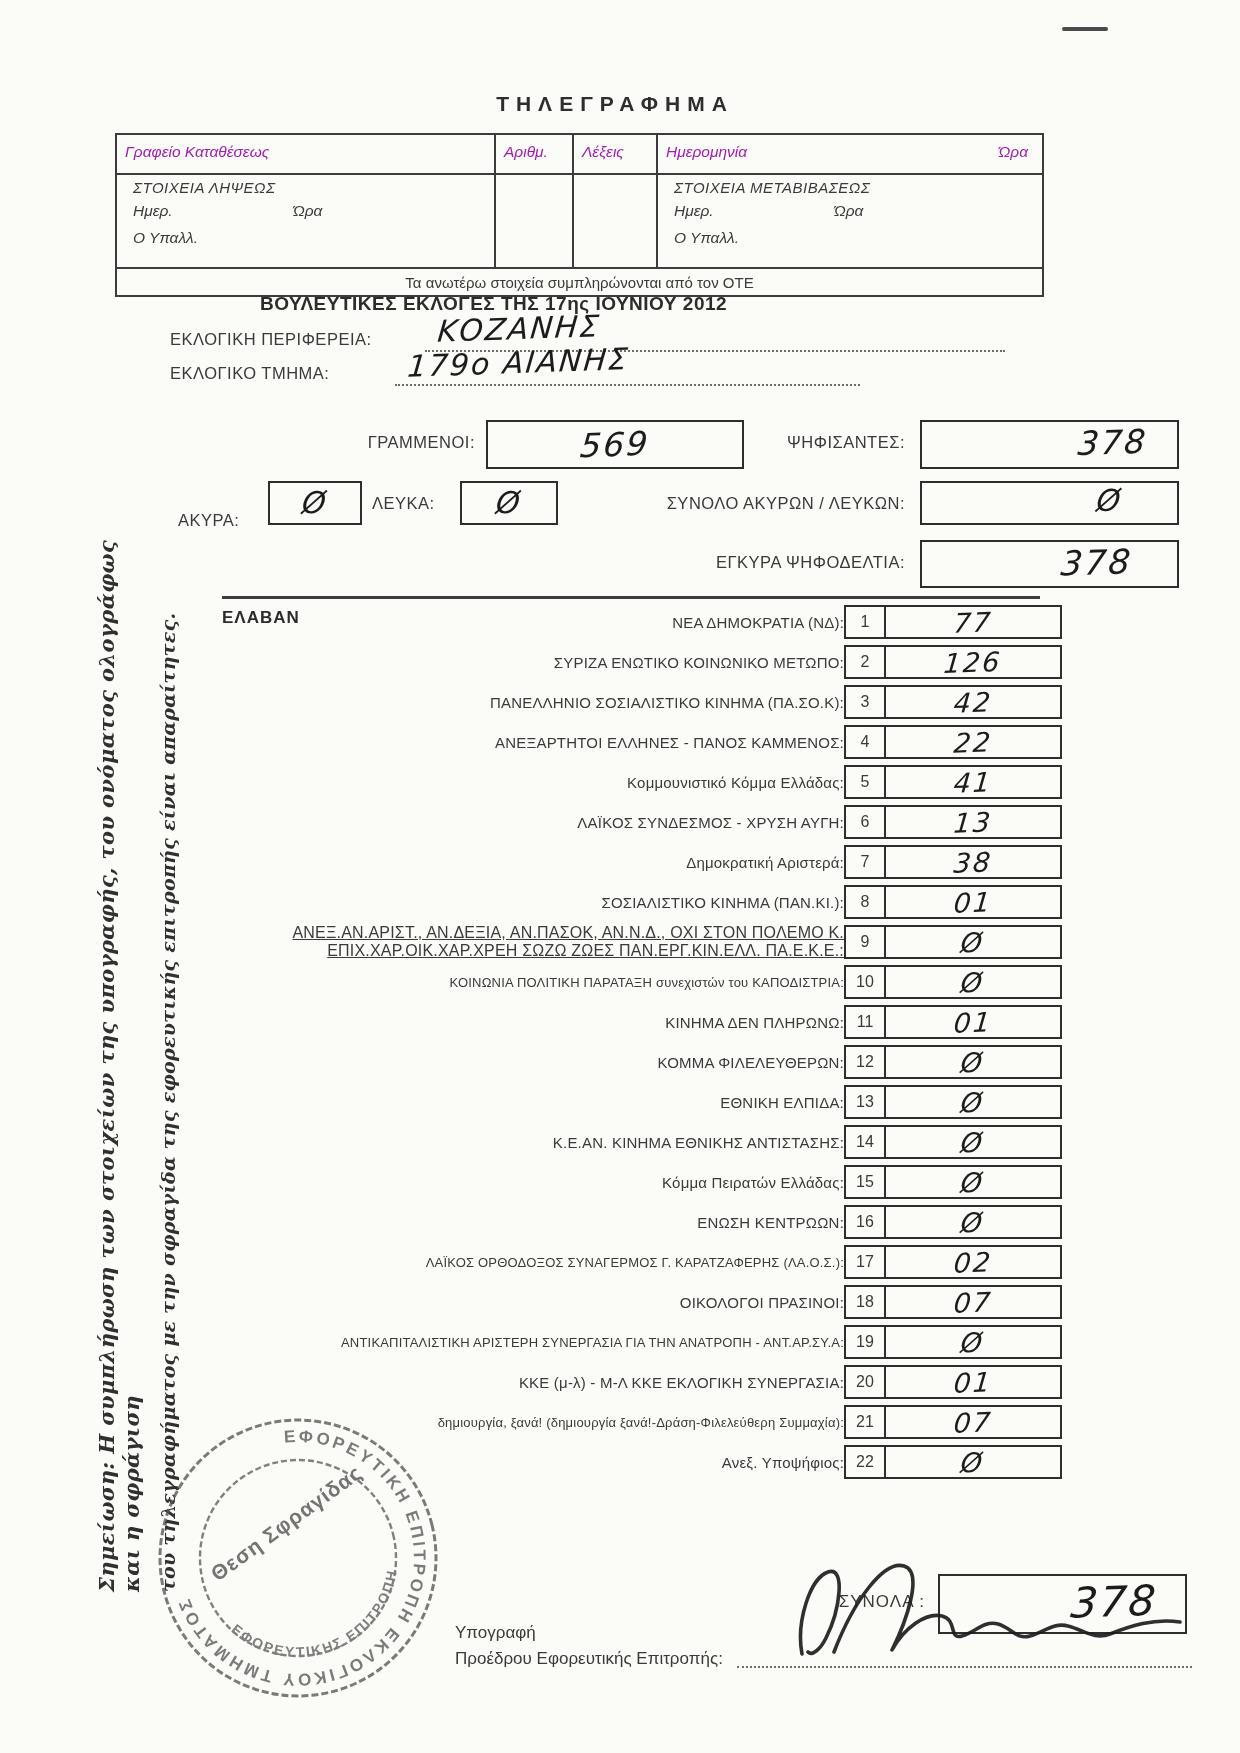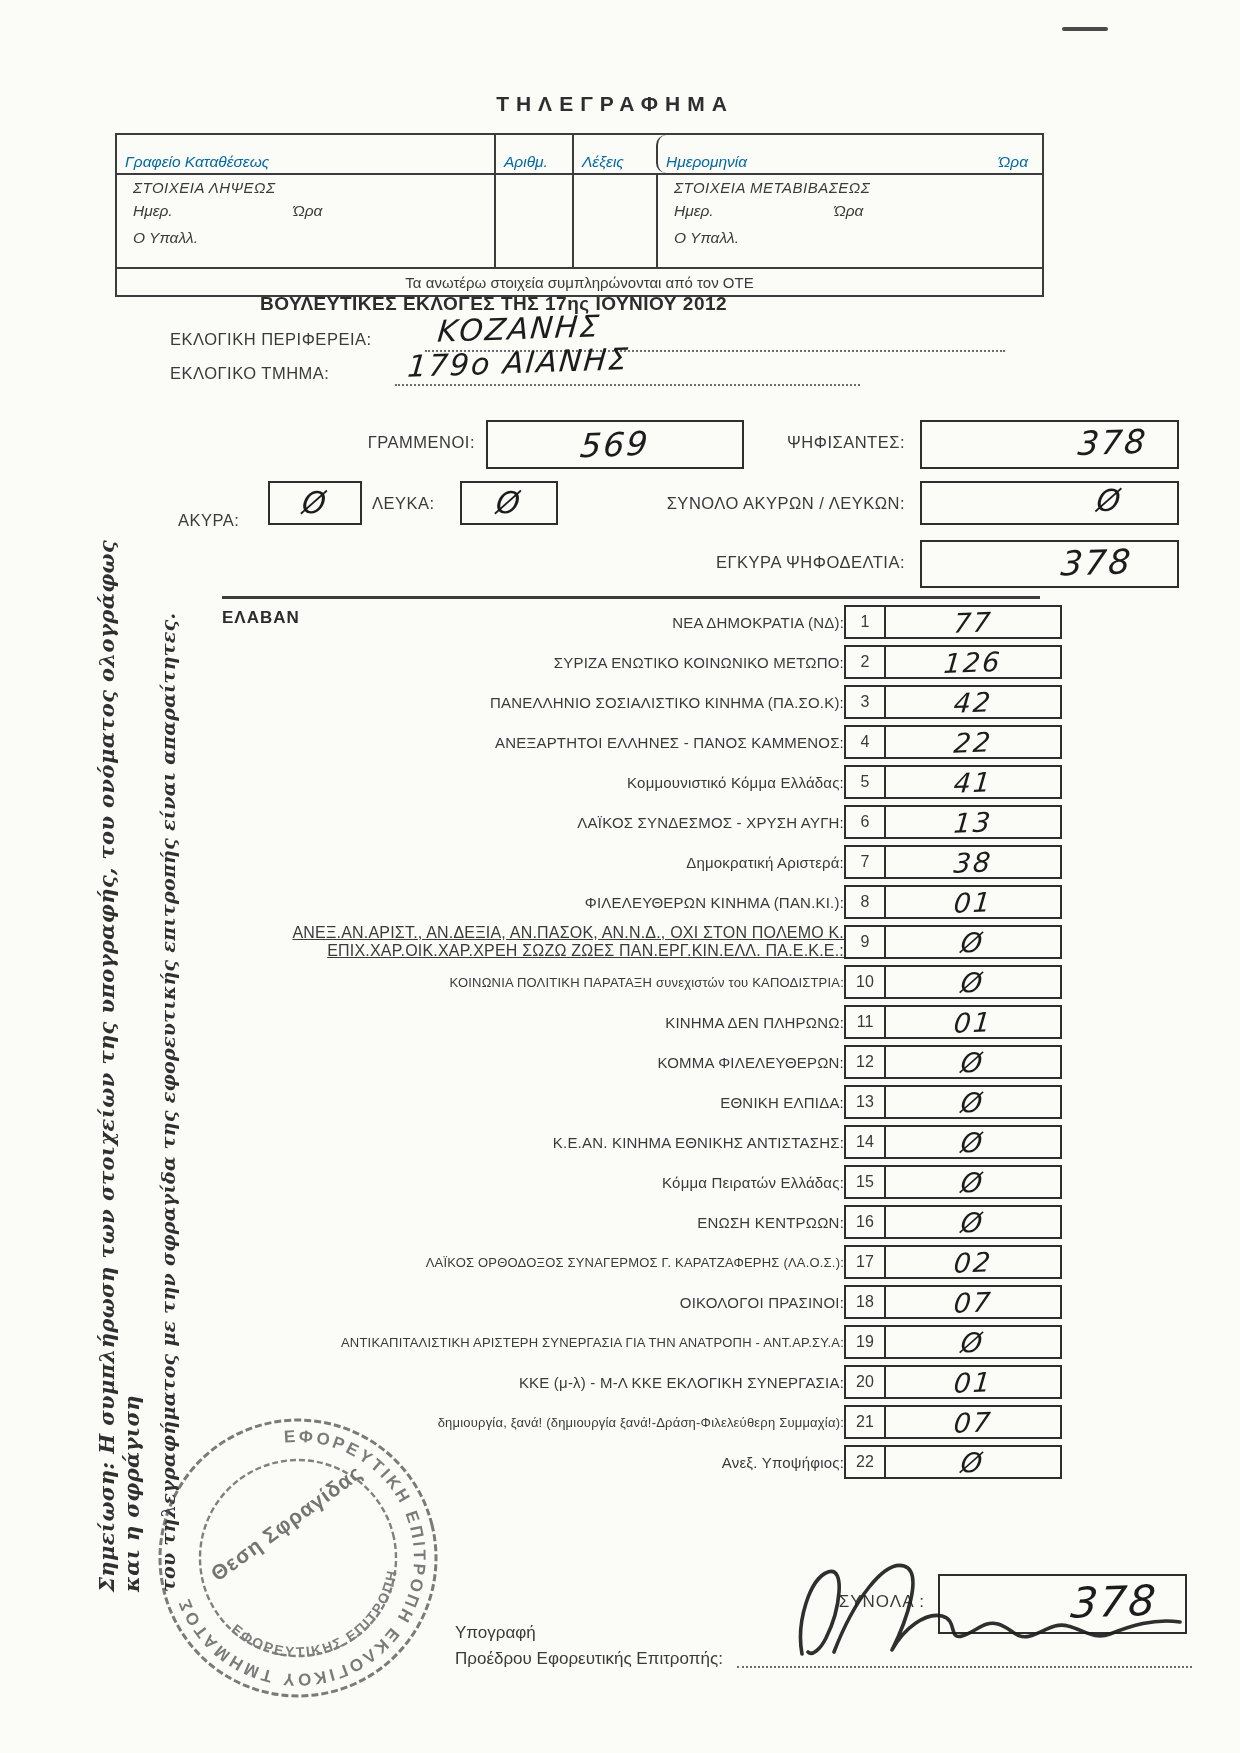--- a/index.html
+++ b/index.html
@@ -21,23 +21,23 @@
     letter-spacing:2px;
     line-height:1;
   }
   
   .page-title{left:400px;top:92px;width:430px;text-align:center;
     font-size:21px;font-weight:bold;letter-spacing:7px;color:#2e2e2e;}
   .corner-dash{left:1062px;top:27px;width:46px;height:4px;background:#4a4a4a;border-radius:2px;}
   
   .hdr{left:115px;top:133px;width:925px;border:2px solid #3c3c3c;background:transparent;}
   .hdr-row1{display:grid;grid-template-columns:377px 78px 84px 1fr;height:38px;border-bottom:2px solid #3c3c3c;}
-  .hdr-row1 > div{display:flex;align-items:flex-end;padding:0 6px 2px 8px;font-size:15.5px;color:#0369a1;font-style:italic;}
+  .hdr-row1 > div{display:flex;align-items:flex-end;padding:0 6px 12px 8px;font-size:15.5px;color:#a21caf;font-style:italic;}
   .hdr-row1 > div + div{border-left:2px solid #3c3c3c;}
-  .hdr-row1 .split{justify-content:space-between;padding-right:14px;border-radius:10px;}
+  .hdr-row1 .split{justify-content:space-between;padding-right:14px;}
   .hdr-row2{display:grid;grid-template-columns:377px 78px 84px 1fr;height:92px;}
   .hdr-row2 > div + div{border-left:2px solid #3c3c3c;}
   .hdr-cell{padding:4px 16px;font-size:15.5px;color:#3a3a3a;}
   .hdr-cell .sect{font-size:15px;letter-spacing:.5px;margin-bottom:6px;}
   .hdr-cell .pair{display:flex;gap:120px;margin-bottom:9px;}
   .hdr-ote{border-top:2px solid #3c3c3c;height:26px;display:flex;align-items:center;justify-content:center;
     font-size:15px;color:#3a3a3a;}
   
   .election-title{left:260px;top:293px;width:600px;text-align:left;
     font-size:19px;font-weight:bold;color:#2c2c2c;letter-spacing:.5px;}
@@ -224,21 +224,21 @@
     <div class="party-label">Δημοκρατική Αριστερά:</div>
     <div class="pbox">
       <div class="party-num">7</div>
       <div class="party-votes">
         <span class="hw party-votes-hw">38</span>
       </div>
     </div>
   </div>
 
   <div class="party-row">
-    <div class="party-label">ΦΙΛΕΛΕΥΘΕΡΩΝ ΚΙΝΗΜΑ (ΠΑΝ.ΚΙ.):</div>
+    <div class="party-label">ΣΟΣΙΑΛΙΣΤΙΚΟ ΚΙΝΗΜΑ (ΠΑΝ.ΚΙ.):</div>
     <div class="pbox">
       <div class="party-num">8</div>
       <div class="party-votes">
         <span class="hw party-votes-hw">01</span>
       </div>
     </div>
   </div>
 
   <div class="party-row">
     <div class="party-label tiny">ΑΝΕΞ.ΑΝ.ΑΡΙΣΤ., ΑΝ.ΔΕΞΙΑ, ΑΝ.ΠΑΣΟΚ, ΑΝ.Ν.Δ., ΟΧΙ ΣΤΟΝ ΠΟΛΕΜΟ Κ. ΕΠΙΧ.ΧΑΡ.ΟΙΚ.ΧΑΡ.ΧΡΕΗ ΣΩΖΩ ΖΩΕΣ ΠΑΝ.ΕΡΓ.ΚΙΝ.ΕΛΛ. ΠΑ.Ε.Κ.Ε.:</div>

